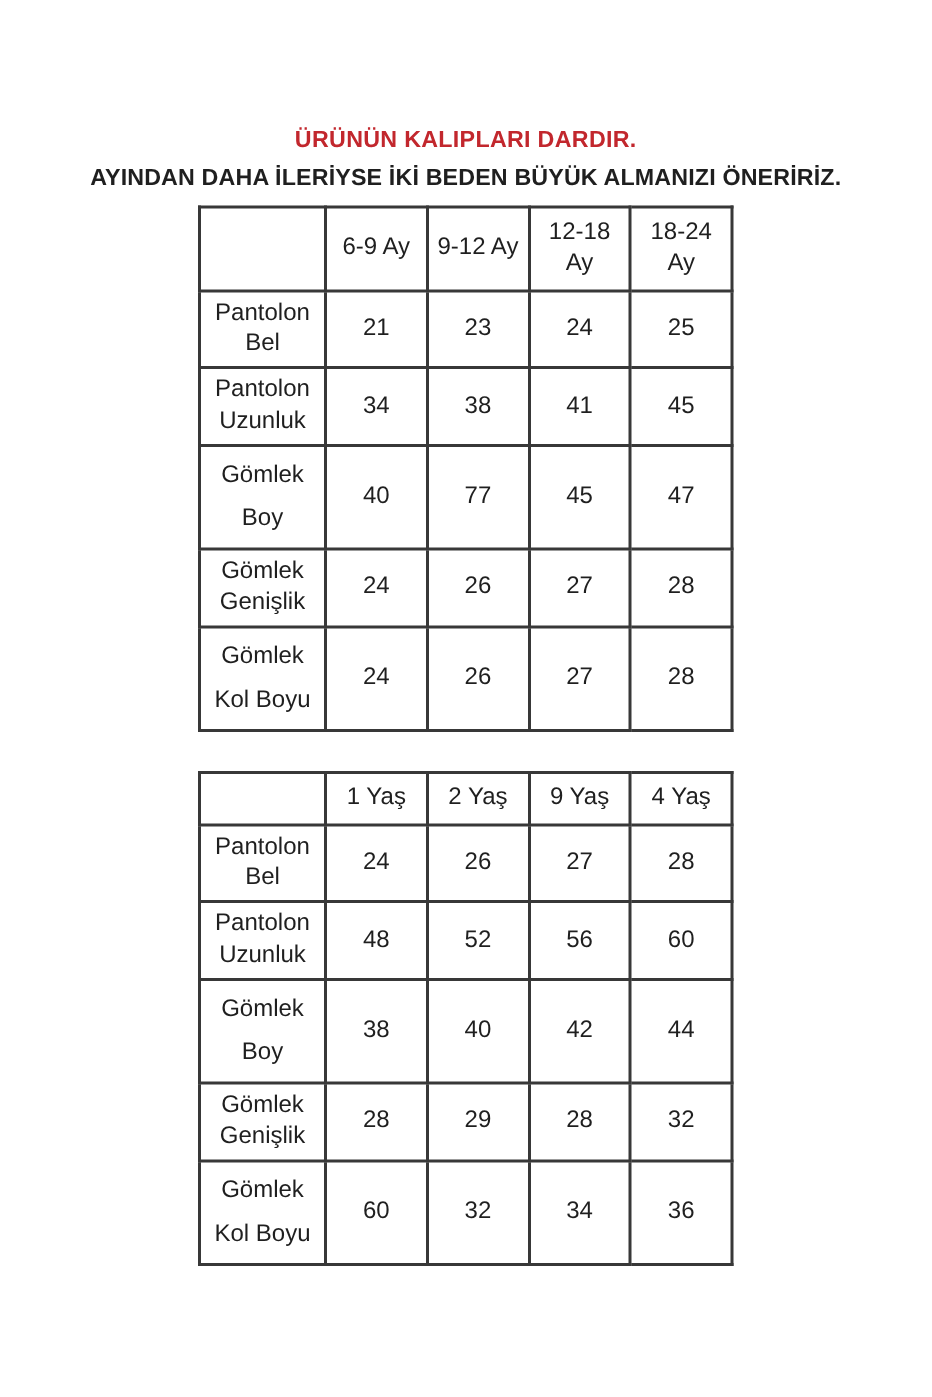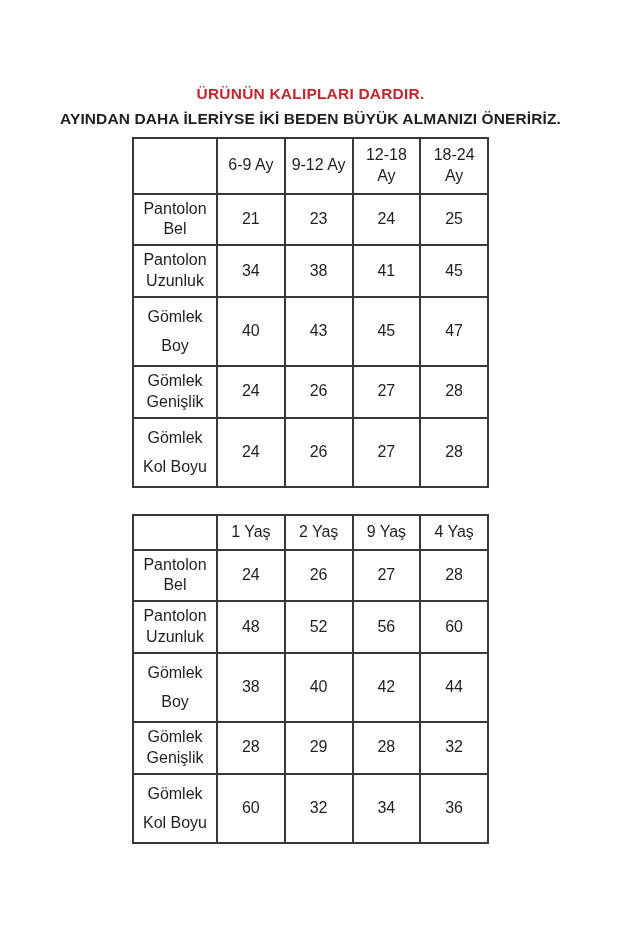--- a/index.html
+++ b/index.html
@@ -90,21 +90,21 @@
         <tr>
           <th class="row-label">Pantolon<br>Uzunluk</th>
           <td>34</td>
           <td>38</td>
           <td>41</td>
           <td>45</td>
         </tr>
         <tr class="spaced">
           <th class="row-label">Gömlek<br>Boy</th>
           <td>40</td>
-          <td>43</td>
+          <td>77</td>
           <td>45</td>
           <td>47</td>
         </tr>
         <tr>
           <th class="row-label">Gömlek<br>Genişlik</th>
           <td>24</td>
           <td>26</td>
           <td>27</td>
           <td>28</td>
         </tr>

